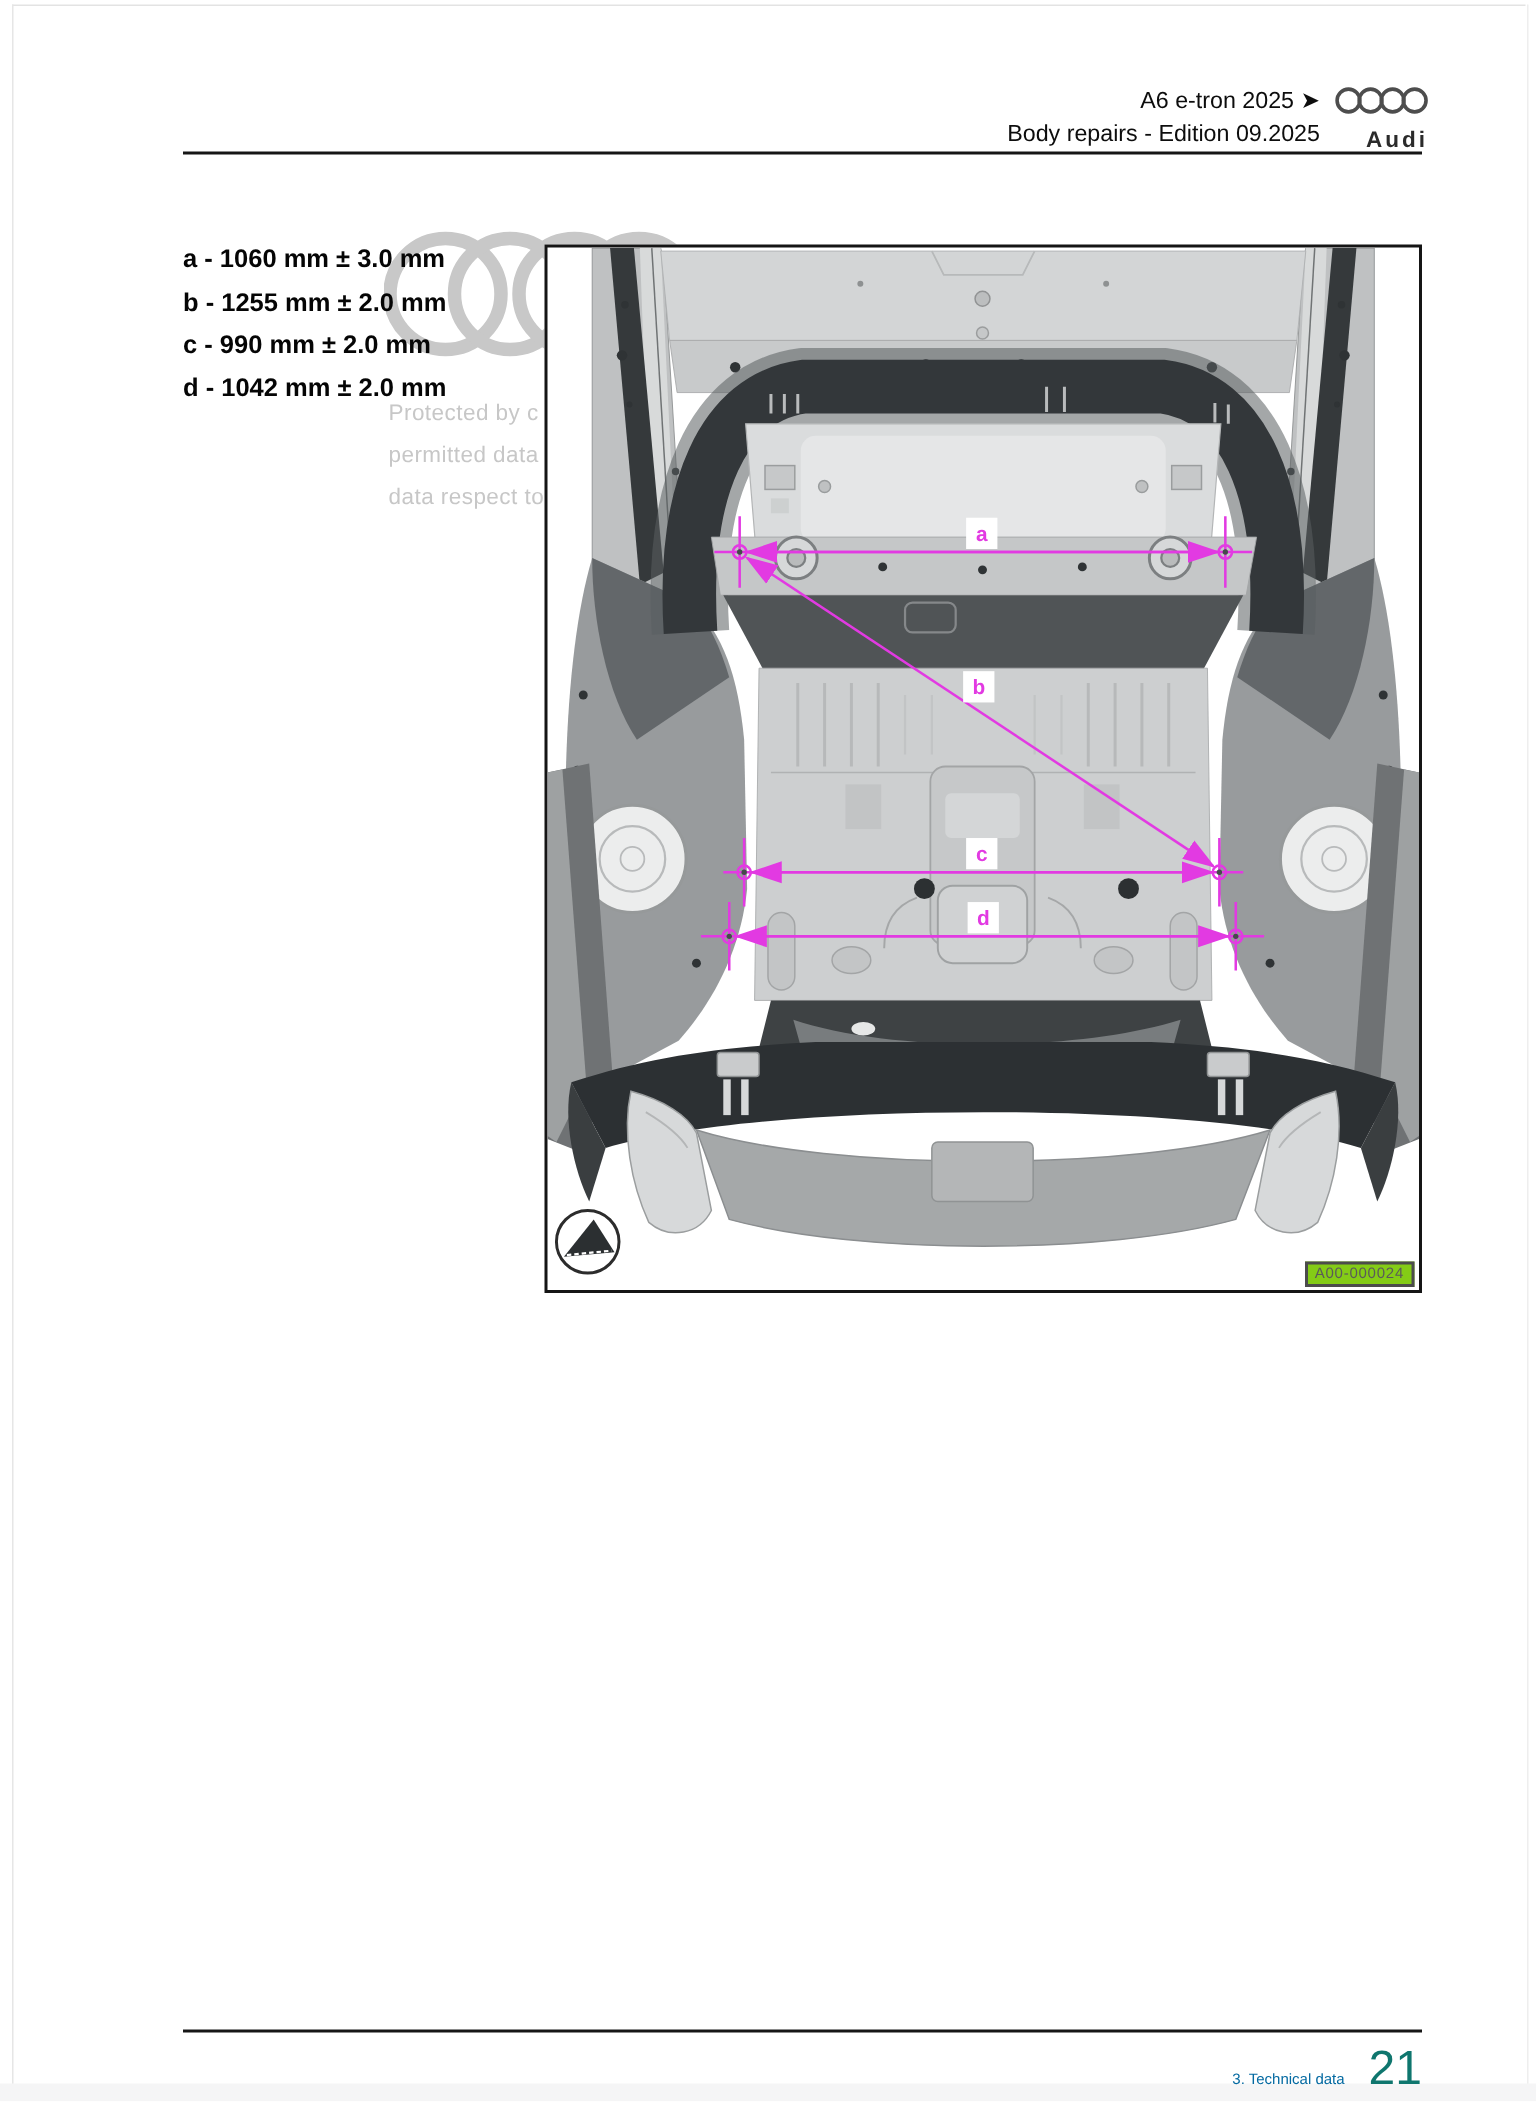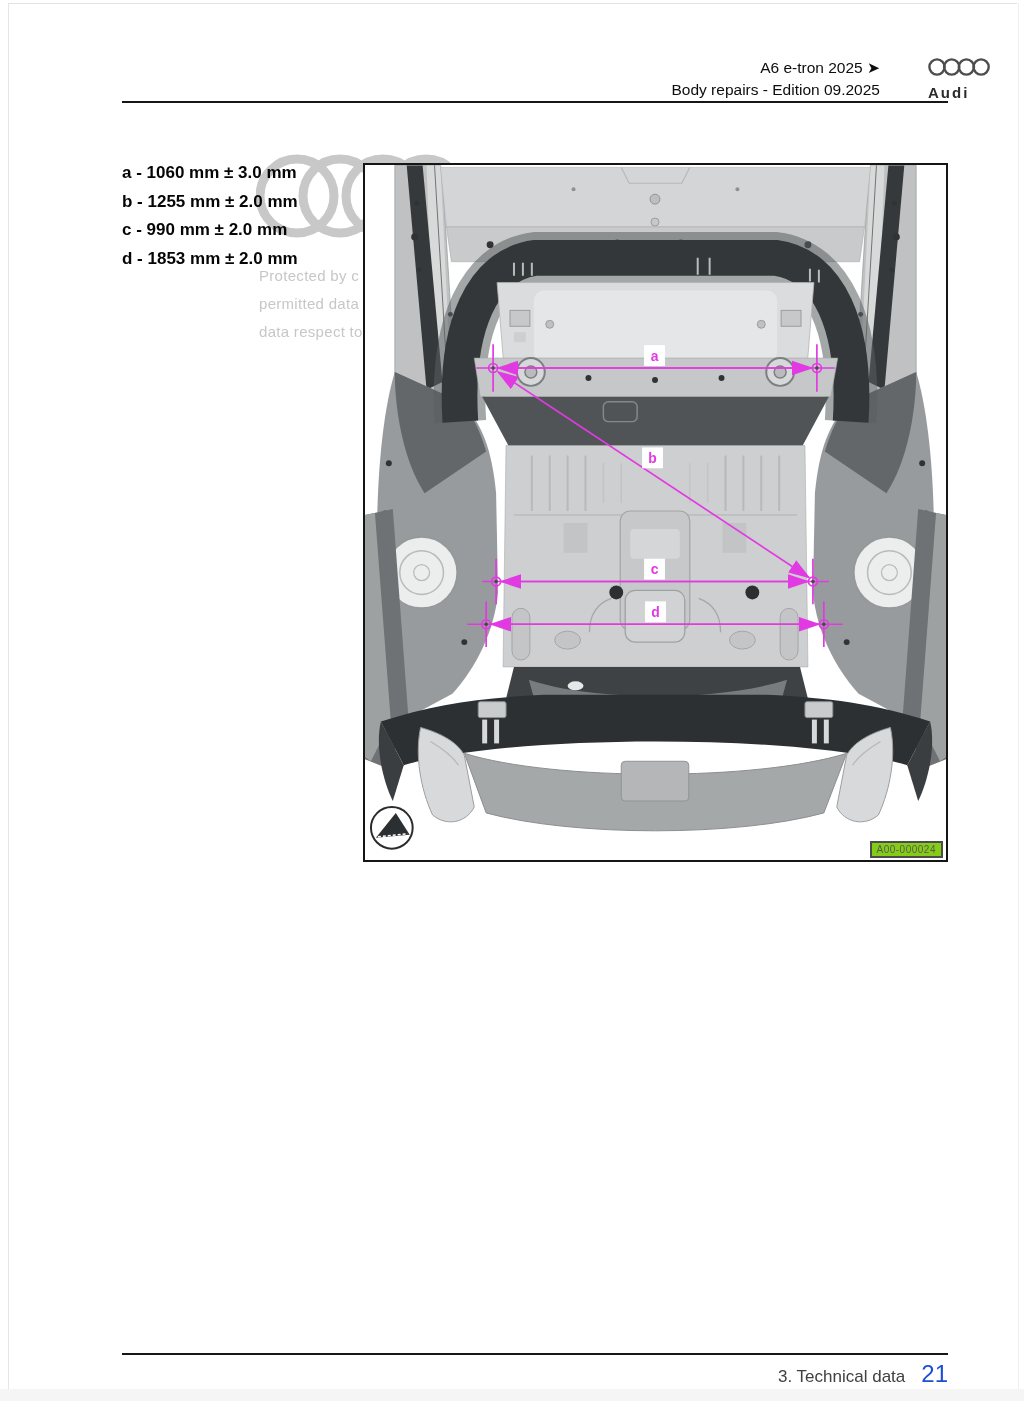--- a/index.html
+++ b/index.html
@@ -7,21 +7,21 @@
         font-family:"Liberation Sans", sans-serif;color:#111;}
   
   .edge-top{position:absolute;left:8px;top:3px;width:1009px;height:1px;background:#e3e3e3;}
   .edge-left{position:absolute;left:8px;top:3px;width:1px;height:1394px;background:#e6e6e6;}
   .edge-right{position:absolute;left:1018px;top:3px;width:1px;height:1394px;background:#eeeeee;}
   .bottom-strip{position:absolute;left:0;top:1389px;width:1024px;height:12px;background:#f5f5f6;}
 
   
   .header-text{position:absolute;right:144px;top:57px;text-align:right;font-size:15.5px;
                font-weight:500;line-height:21.5px;color:#0d0d0d;}
-  .brand{position:absolute;left:928px;top:55px;width:64px;text-align:left;}
+  .brand{position:absolute;left:888px;top:55px;width:64px;text-align:right;}
   .brand-word{font-weight:700;font-size:15px;letter-spacing:2px;color:#2b2b2b;margin-top:1px;}
   .header-rule{position:absolute;left:122px;top:101px;width:826px;height:2px;background:#161616;}
 
   
   .legend{position:absolute;left:122px;top:159px;font-size:17px;font-weight:700;
           line-height:28.5px;color:#050505;z-index:3;}
 
   
   .wm-rings{position:absolute;left:256px;top:153px;z-index:1;}
   .wm-text{position:absolute;left:259px;top:262px;z-index:1;font-size:15px;line-height:28px;
@@ -30,22 +30,22 @@
   
   .figure{position:absolute;left:363px;top:163px;width:585px;height:699px;background:#fff;
           border:2px solid #151515;z-index:2;box-sizing:border-box;}
   .figure svg{position:absolute;left:0;top:0;}
   .fig-id{position:absolute;right:3px;bottom:2px;border:2px solid #4c4c4c;background:#84cc16;
           font-size:10px;color:#5a5a5a;padding:0 5px;line-height:13px;letter-spacing:.5px;}
 
   
   .footer-rule{position:absolute;left:122px;top:1353px;width:826px;height:2px;background:#161616;}
   .footer{position:absolute;right:76px;top:1360px;display:flex;align-items:baseline;gap:16px;}
-  .footer-section{font-size:17px;color:#404040;}
-  .footer-page{font-size:24px;color:#1d4ed8;}
+  .footer-section{font-size:10px;color:#0369a1;}
+  .footer-page{font-size:32px;color:#0f766e;}
 </style>
 </head>
 <body>
 
 <div class="page">
   <div class="edge-top"></div>
   <div class="edge-left"></div>
   <div class="edge-right"></div>
   <div class="bottom-strip"></div>
 
@@ -63,21 +63,21 @@
       </g>
     </svg>
     <div class="brand-word">Audi</div>
   </div>
   <div class="header-rule"></div>
 
   <div class="legend">
     <div>a - 1060 mm ± 3.0 mm</div>
     <div>b - 1255 mm ± 2.0 mm</div>
     <div>c - 990 mm ± 2.0 mm</div>
-    <div>d - 1853 mm ± 2.0 mm</div>
+    <div>d - 1042 mm ± 2.0 mm</div>
   </div>
 
   <svg class="wm-rings" width="212" height="86" viewBox="0 0 212 86">
     <g fill="none" stroke="#c8c8c8" stroke-width="9">
       <circle cx="41" cy="43" r="37"></circle>
       <circle cx="84" cy="43" r="37"></circle>
       <circle cx="127" cy="43" r="37"></circle>
       <circle cx="170" cy="43" r="37"></circle>
     </g>
   </svg>

